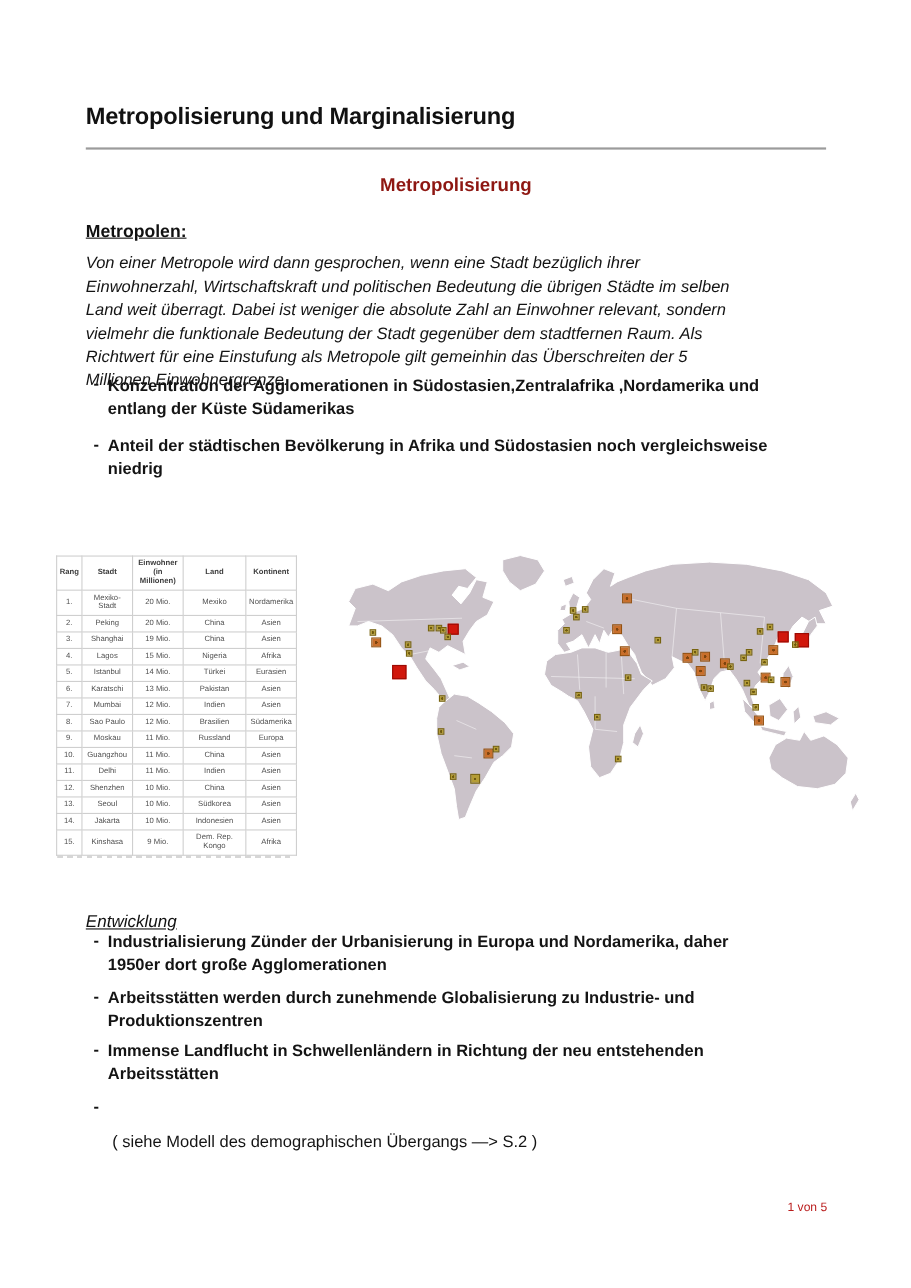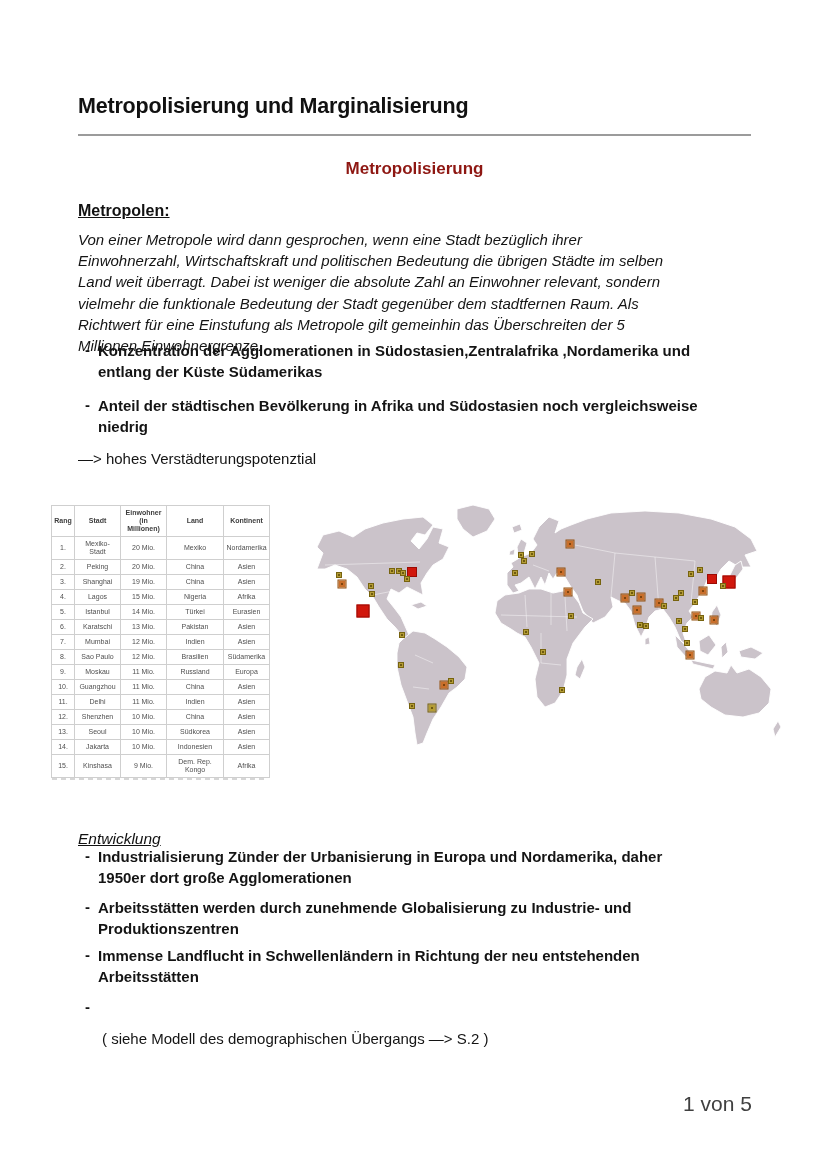--- a/index.html
+++ b/index.html
@@ -32,21 +32,21 @@
   .mk{position:absolute;transform:translate(-50%,-50%);box-sizing:border-box;}
   .mk-s{width:6px;height:6px;}
   .mk-m{width:9px;height:9px;}
   .mk-l{width:10px;height:10px;}
   .mk-xl{width:13px;height:13px;}
   .c-olive{background:radial-gradient(circle,#6e5a10 0 1px,#b59d36 1.2px);border:1px solid #77630f;}
   .c-orange{background:radial-gradient(circle,#7e440e 0 1.2px,#c96f2b 1.4px);border:1px solid #94500f;}
   .c-red{background:#d1170c;border:1px solid #9b0b04;}
 
   .entw-heading{font-style:italic;font-weight:normal;font-size:15.5px;}
-  .footer{position:absolute;right:76px;top:1092px;font-size:21px;color:#404040;}
+  .footer{position:absolute;right:76px;top:1092px;font-size:11px;color:#b91c1c;}
 </style>
 </head>
 <body>
 
 <div class="page">
 
   <h1 class="title">Metropolisierung und Marginalisierung</h1>
   <div class="divider"></div>
   <h2 class="section-title">Metropolisierung</h2>
 
@@ -64,21 +64,20 @@
     <span class="btext"><span>Konzentration der Agglomerationen in </span><b>Südostasien</b><span>,Zentralafrika ,Nordamerika und
 entlang der Küste Südamerikas</span></span>
   </div>
 
   <div class="bullet" style="top:395px;">
     <span class="dash">-</span>
     <span class="btext">Anteil der städtischen Bevölkerung in Afrika und Südostasien noch vergleichsweise
 niedrig</span>
   </div>
 
-  <div class="note-line" style="top:448px;">—&gt; hohes Verstädterungspotenztial</div>
 
   <table class="rank-table">
     <colgroup>
       <col style="width:23px">
         <col style="width:46px">
         <col style="width:46px">
         <col style="width:57px">
         <col style="width:46px">
     </colgroup>
     <thead>

